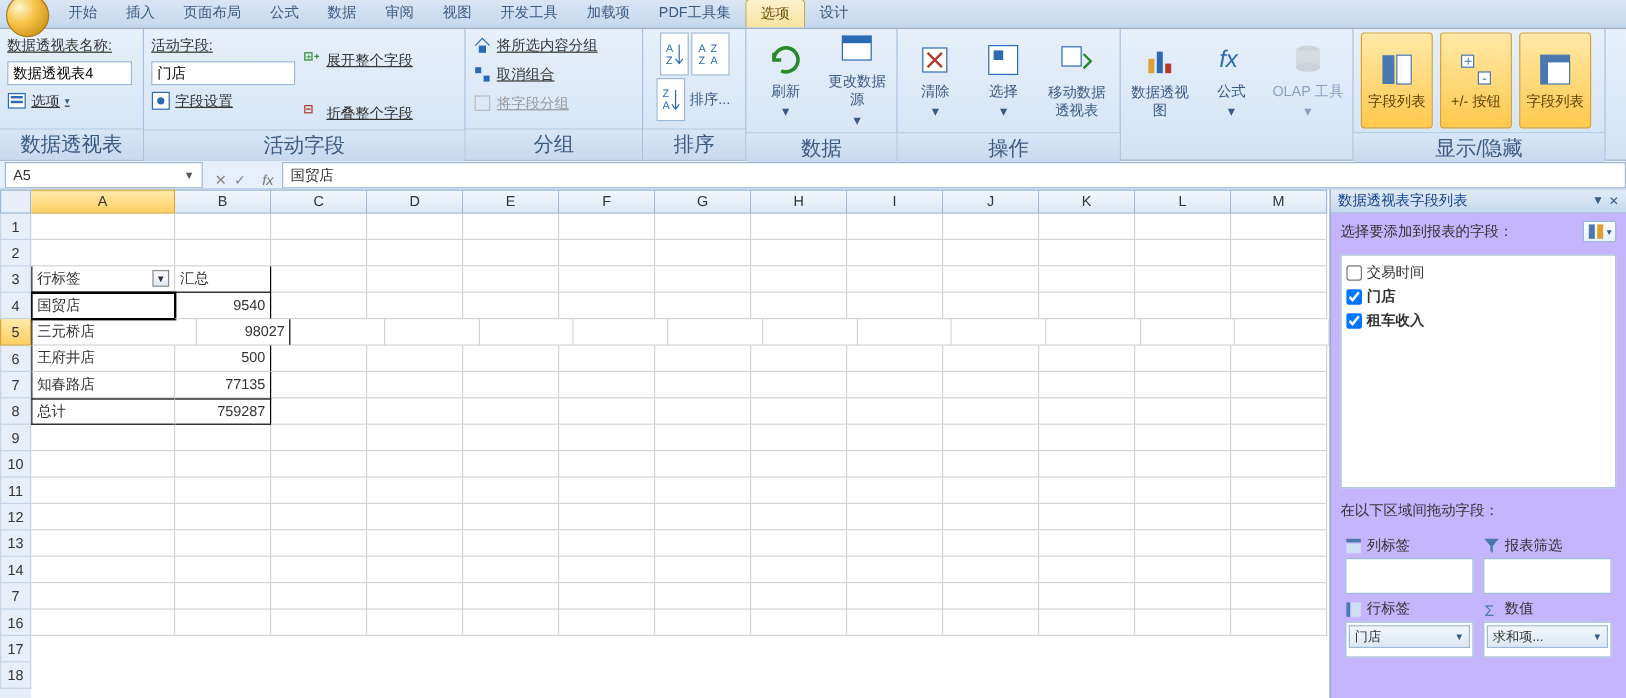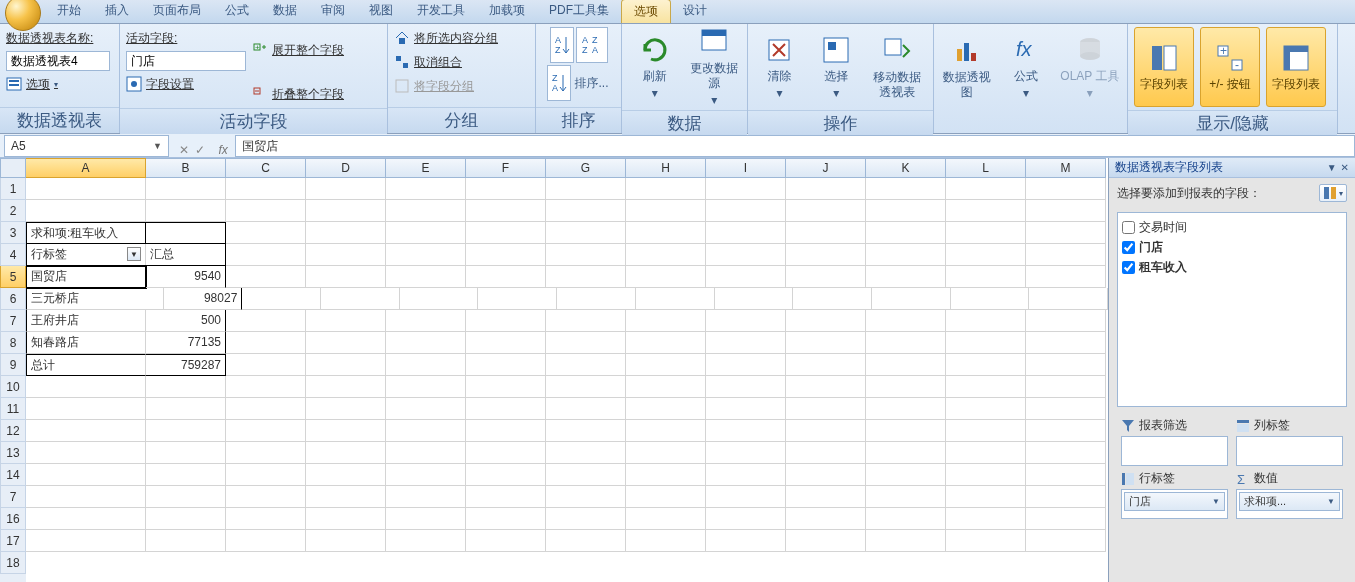--- a/index.html
+++ b/index.html
@@ -49,21 +49,21 @@
 .cell.pv-border-r { border-right: 1px solid #000; }
 .cell.pv-border-l { border-left: 1px solid #000; }
 .cell.pv-border-t { border-top: 1px solid #000; }
 .cell.pv-border-b { border-bottom: 1px solid #000; }
 .cell.num { text-align: right; }
 .cell.selected { outline: 2px solid #000; outline-offset: -1px; background:#fff;}
 .rowhdr.active, .colhdr.active { background: linear-gradient(#ffe9a8,#ffcf66); border-color:#d9a32e;}
 .filter-btn { float: right; width: 14px; height: 14px; border: 1px solid #888; margin-top: 3px; display: flex; align-items: center; justify-content: center; font-size: 8px; background: linear-gradient(#fff,#dce8f5); }
 
 
-.pane { float: left; width: 247px; height: 424px; background: #e5e5e5; border-left: 1px solid #8ba0bc; display: flex; flex-direction: column; }
+.pane { float: left; width: 247px; height: 424px; background: #c4b5fd; border-left: 1px solid #8ba0bc; display: flex; flex-direction: column; }
 .pane-title { height: 20px; background: linear-gradient(#e0ebf7,#c6d9ef); border-bottom: 1px solid #a9c0de; display: flex; align-items: center; padding: 0 6px; color: #15428b; font-weight: normal; justify-content: space-between; }
 .pane-title .ctl { display:flex; gap:4px; color:#3b5a82; font-size:10px;}
 .pane-section { padding: 6px 8px; font-size: 12px; color: #333; }
 .pane-fields { background: #fff; border: 1px solid #9db7d6; height: 195px; margin: 4px 8px; padding: 4px; }
 .field-row { display: flex; align-items: center; gap: 4px; height: 20px; }
 .field-row input { width: 13px; height: 13px; }
 .pane-areas { padding: 4px 8px; }
 .area-grid { display: flex; flex-wrap: wrap; gap: 0; }
 .area-col { width: 50%; padding: 2px 4px; }
 .area-label { display: flex; align-items: center; gap: 4px; color: #333; font-size: 12px; margin-bottom: 2px;}
@@ -441,35 +441,20 @@
           <div class="cell" style="width: 80px;"></div>
           <div class="cell" style="width: 80px;"></div>
           <div class="cell" style="width: 80px;"></div>
           <div class="cell" style="width: 80px;"></div>
           <div class="cell" style="width: 80px;"></div>
           <div class="cell" style="width: 80px;"></div>
           <div class="cell" style="width: 80px;"></div>
           <div class="cell" style="width: 80px;"></div>
         </div>
         <div class="cell-row">
-          <div class="cell pv-border-t pv-border-l pv-border-r pv-border-b" style="width: 120px;">求和项:租车收入</div>
-          <div class="cell pv-border-t pv-border-r pv-border-b" style="width: 80px;"></div>
-          <div class="cell" style="width: 80px;"></div>
-          <div class="cell" style="width: 80px;"></div>
-          <div class="cell" style="width: 80px;"></div>
-          <div class="cell" style="width: 80px;"></div>
-          <div class="cell" style="width: 80px;"></div>
-          <div class="cell" style="width: 80px;"></div>
-          <div class="cell" style="width: 80px;"></div>
-          <div class="cell" style="width: 80px;"></div>
-          <div class="cell" style="width: 80px;"></div>
-          <div class="cell" style="width: 80px;"></div>
-          <div class="cell" style="width: 80px;"></div>
-        </div>
-        <div class="cell-row">
           <div class="cell pv-border-l pv-border-b" style="width: 120px;">行标签<div class="filter-btn">▼</div></div>
           <div class="cell pv-border-r pv-border-b" style="width: 80px;">汇总</div>
           <div class="cell" style="width: 80px;"></div>
           <div class="cell" style="width: 80px;"></div>
           <div class="cell" style="width: 80px;"></div>
           <div class="cell" style="width: 80px;"></div>
           <div class="cell" style="width: 80px;"></div>
           <div class="cell" style="width: 80px;"></div>
           <div class="cell" style="width: 80px;"></div>
           <div class="cell" style="width: 80px;"></div>
@@ -701,42 +686,43 @@
       </div>
       <div class="field-row">
         <input type="checkbox" checked="" style="">
         <span style="font-weight: bold;">门店</span>
       </div>
       <div class="field-row">
         <input type="checkbox" checked="" style="">
         <span style="font-weight: bold;">租车收入</span>
       </div>
     </div>
+  <div class="pane-section">在以下区域间拖动字段：</div>
   <div class="pane-areas">
     <div class="area-grid">
       <div class="area-col">
         <div class="area-label">
             <span class="ai">
               <svg width="14" height="14">
-                <path d="M1 1 L13 1 L8 7 L8 13 L6 11 L6 7 Z" fill="#4a78b0"></path>
-              </svg>
-            </span>
-            <span>报表筛选</span>
+                <rect x="1" y="1" width="12" height="3" fill="#4a78b0"></rect>
+                <rect x="1" y="5" width="12" height="8" fill="#cfe0f2"></rect>
+              </svg>
+            </span>
+            <span>列标签</span>
           </div>
         <div class="area-box"></div>
       </div>
       <div class="area-col">
         <div class="area-label">
             <span class="ai">
               <svg width="14" height="14">
-                <rect x="1" y="1" width="12" height="3" fill="#4a78b0"></rect>
-                <rect x="1" y="5" width="12" height="8" fill="#cfe0f2"></rect>
-              </svg>
-            </span>
-            <span>列标签</span>
+                <path d="M1 1 L13 1 L8 7 L8 13 L6 11 L6 7 Z" fill="#4a78b0"></path>
+              </svg>
+            </span>
+            <span>报表筛选</span>
           </div>
         <div class="area-box"></div>
       </div>
       <div class="area-col">
         <div class="area-label">
             <span class="ai">
               <svg width="14" height="14">
                 <rect x="1" y="1" width="3" height="12" fill="#4a78b0"></rect>
                 <rect x="5" y="1" width="8" height="12" fill="#cfe0f2"></rect>
               </svg>

